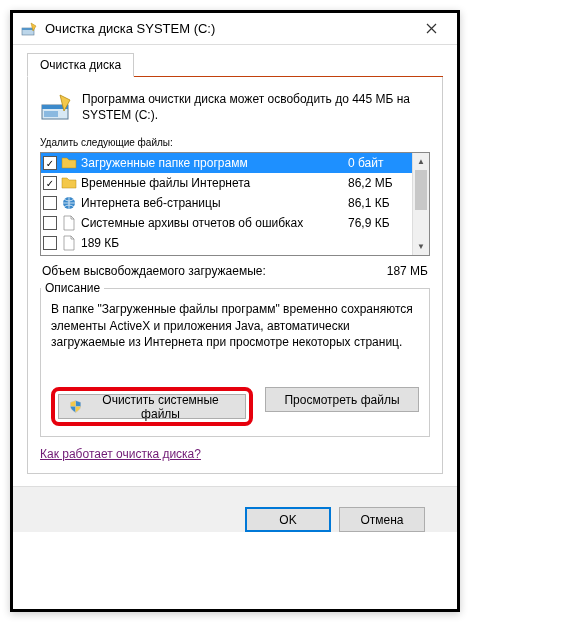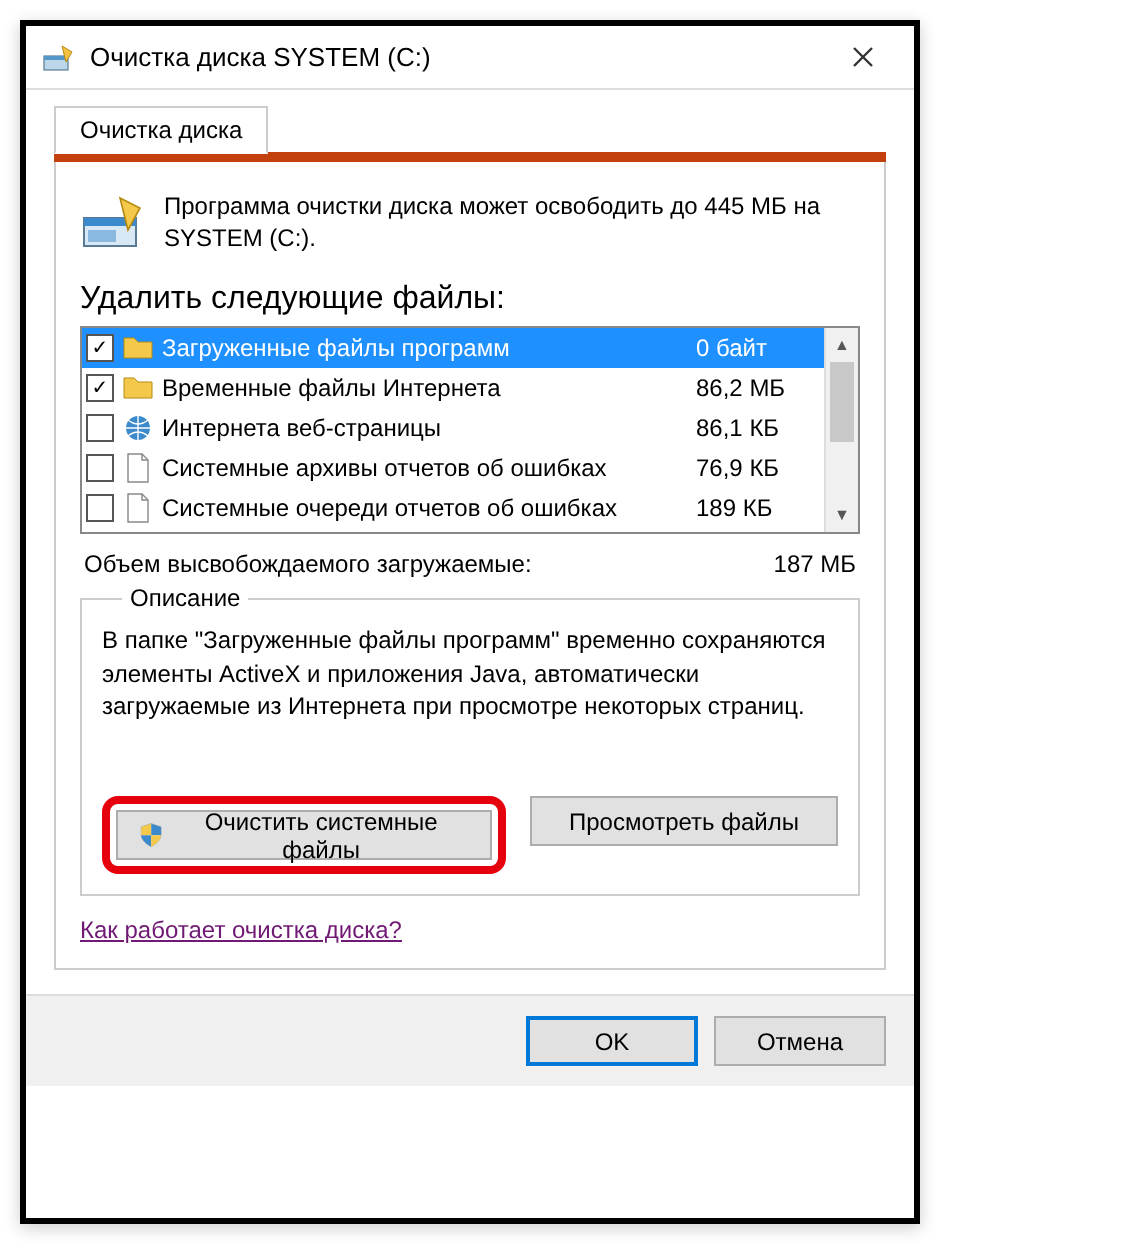--- a/index.html
+++ b/index.html
@@ -35,21 +35,21 @@
 .titlebar-text { flex: 1; font-size: 13px; }
 .close-btn {
   width: 44px; height: 30px;
   display: flex; align-items: center; justify-content: center;
   font-size: 14px;
   cursor: pointer;
 }
 .content { padding: 8px 14px 12px 14px; }
 .tabs {
   display: flex;
-  border-bottom: 5px solid #c2410c;
+  border-bottom: 1px solid #c2410c;
   margin-bottom: 0;
 }
 .tab {
   border: 1px solid #ccc;
   border-bottom: 1px solid #fff;
   background: #fff;
   padding: 4px 12px;
   font-size: 12px;
   margin-bottom: -1px;
   cursor: pointer;
@@ -62,21 +62,21 @@
 .intro {
   display: flex;
   gap: 10px;
   margin-bottom: 14px;
 }
 .drive-icon {
   width: 32px; height: 32px;
   flex-shrink: 0;
 }
 .intro-text { font-size: 12px; line-height: 1.35; }
-.section-label { font-size: 16px; margin-bottom: 4px; }
+.section-label { font-size: 10px; margin-bottom: 4px; }
 .file-list-wrap {
   display: flex;
   border: 1px solid #888;
   height: 104px;
   margin-bottom: 8px;
 }
 .file-list {
   flex: 1;
   overflow: hidden;
 }
@@ -125,21 +125,21 @@
   font-size: 12px; margin-bottom: 10px; padding: 0 2px;
 }
 .desc-group {
   border: 1px solid #ccc;
   padding: 12px 10px 10px 10px;
   position: relative;
   margin-bottom: 4px;
 }
 .desc-legend {
   position: absolute;
-  top: -8px; left: 20px;
+  top: -8px; left: 0;
   background: #fff;
   padding: 0 4px;
   font-size: 12px;
 }
 .desc-text { font-size: 12px; line-height: 1.35; min-height: 72px; }
 .btn-row {
   display: flex; gap: 12px;
   margin-top: 14px;
   justify-content: space-between;
 }
@@ -164,24 +164,24 @@
 .link-row { margin-top: 10px; }
 a.link {
   color: #701a75;
   text-decoration: underline;
   font-size: 12px;
   cursor: pointer;
 }
 .footer {
   height: 46px;
   display: flex;
-  align-items: center;
+  align-items: flex-end;
   justify-content: flex-end;
   gap: 8px;
-  padding: 0 14px;
+  padding: 0 32px;
   border-top: 1px solid #ddd;
   background: #f0f0f0;
 }
 .footer .win-btn { width: 86px; }
 .footer .win-btn.primary { border-color: #0078d7; background: #e1e1e1; border-width: 1px; box-shadow: 0 0 0 1px #0078d7 inset; }
 </style>
 </head>
 <body>
 
 <div class="outer-border">
@@ -224,21 +224,21 @@
 
       <div class="section-label">Удалить следующие файлы:</div>
 
       <div class="file-list-wrap">
         <div class="file-list" id="file-list">
             <div class="file-row sel">
               <span class="file-check">✓</span>
               <span class="file-icon-box"><svg viewBox="0 0 16 16">
                   <path d="M1 3 H6 L8 5 H15 V13 H1 Z" fill="#f4c84a" stroke="#b58a10" stroke-width="0.5"></path>
                 </svg></span>
-              <span class="file-name">Загруженные файлы программ</span>
+              <span class="file-name">Загруженные папке программ</span>
               <span class="file-size">0 байт</span>
             </div>
             <div class="file-row">
               <span class="file-check">✓</span>
               <span class="file-icon-box"><svg viewBox="0 0 16 16">
                   <path d="M1 3 H6 L8 5 H15 V13 H1 Z" fill="#f4c84a" stroke="#b58a10" stroke-width="0.5"></path>
                 </svg></span>
               <span class="file-name">Временные файлы Интернета</span>
               <span class="file-size">86,2 МБ</span>
             </div>
@@ -259,21 +259,20 @@
                 </svg></span>
               <span class="file-name">Системные архивы отчетов об ошибках</span>
               <span class="file-size">76,9 КБ</span>
             </div>
             <div class="file-row">
               <span class="file-check"></span>
               <span class="file-icon-box"><svg viewBox="0 0 16 16">
                   <path d="M3 1 H10 L13 4 V15 H3 Z" fill="#fff" stroke="#888" stroke-width="0.7"></path>
                   <path d="M10 1 V4 H13" fill="none" stroke="#888" stroke-width="0.7"></path>
                 </svg></span>
-              <span class="file-name">Системные очереди отчетов об ошибках</span>
               <span class="file-size">189 КБ</span>
             </div>
           </div>
         <div class="scrollbar">
           <div class="sb-btn">▲</div>
           <div class="sb-track">
               <div class="sb-thumb"></div>
             </div>
           <div class="sb-btn">▼</div>
         </div>

